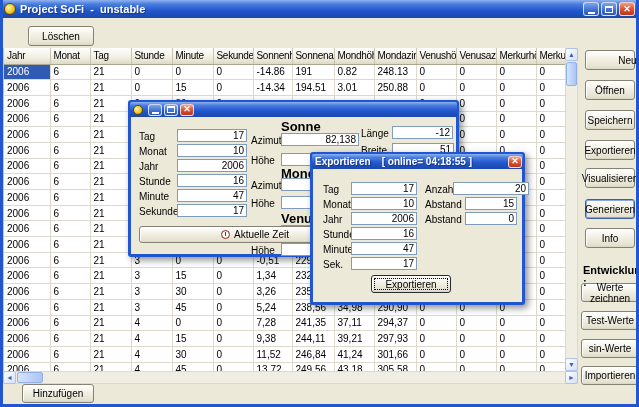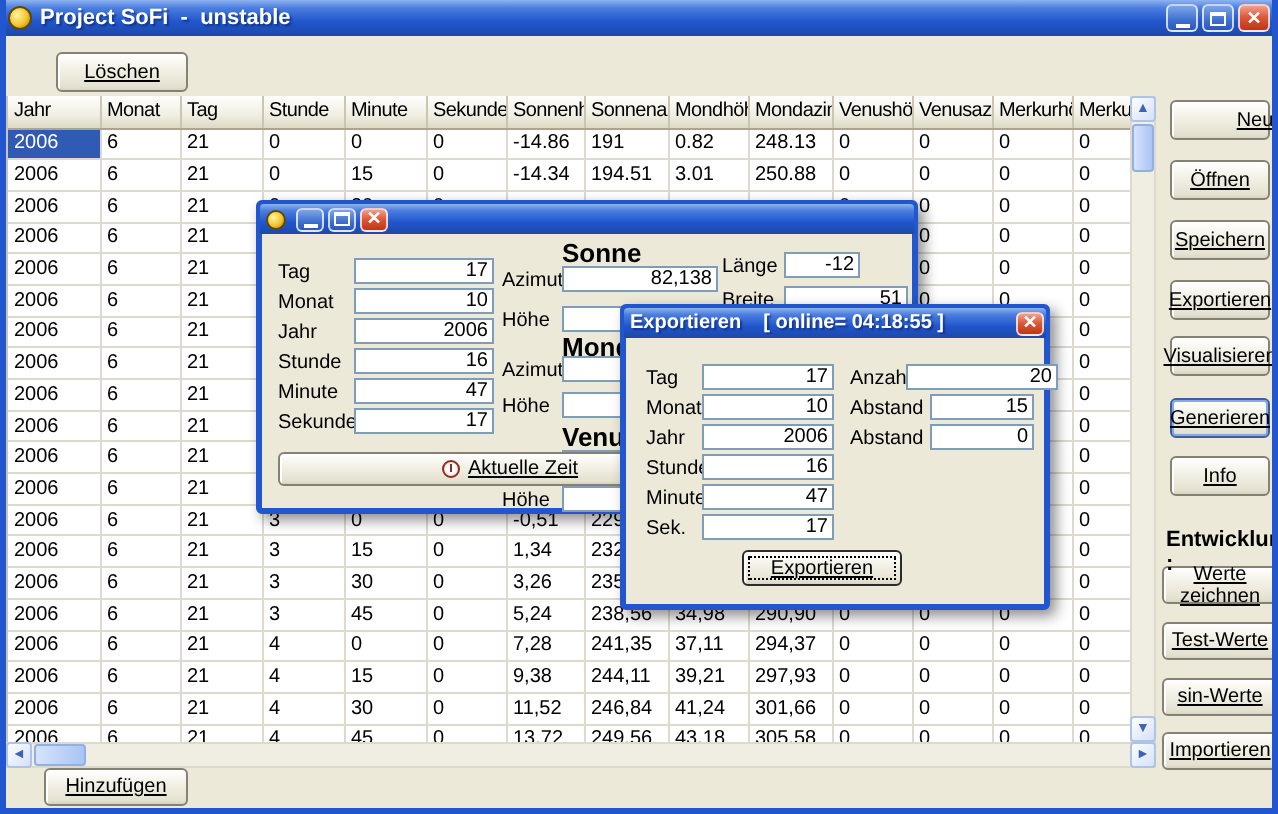--- a/index.html
+++ b/index.html
@@ -20,21 +20,21 @@
   .wbtn .x { color:#fff; font-size: 9px; font-weight: bold; line-height: 9px; text-shadow: none; }
   .g-min { width: 7px; height: 2px; background: #fff; margin-top: 7px; }
   .g-max { width: 8px; height: 7px; border: 1px solid #fff; border-top: 2px solid #fff; }
   .app-icon { width: 12px; height: 12px; border-radius: 50%; margin-right: 4px; flex: none;
               background: radial-gradient(circle at 35% 35%, #FFF59E, #F4C430 55%, #A97B0B);
               border: 1px solid #5E4A00; }
   
   .btn { position: absolute; display: flex; align-items: center; justify-content: center;
          background: linear-gradient(180deg,#FFFFFF,#F2F0E4 45%,#E4E1D0 90%,#D8D4C0);
          border: 1px solid #858175; border-radius: 3px; font-size: 10px; color: #000;
-         box-shadow: inset 1px 1px 0 #fff; cursor: default; text-decoration: underline; }
+         box-shadow: inset 1px 1px 0 #fff; cursor: default; }
   .btn.focused { border-color: #3C5E9E; box-shadow: inset 0 0 0 1px #89A7E4, inset 1px 1px 0 #fff; }
   .btn.default { border: 1px solid #2b2b2b; outline: 1px dotted #000; outline-offset: -4px;
                  font-size: 10px; }
   
   #grid { position: absolute; left: 0; top: 48px; width: 562px; height: 323px;
           overflow: hidden; background: #fff; border-left: 1px solid #C9C6B4; }
   table { border-collapse: collapse; table-layout: fixed; width: 564px; }
   th { height: 16px; font-weight: normal; font-size: 10px; text-align: left; padding: 0 0 0 3px;
        background: linear-gradient(180deg,#FEFEFD,#F1EFE2 60%,#DDD9C5);
        border-right: 1px solid #CAC6B3; border-bottom: 1px solid #A9A58F;
@@ -515,21 +515,21 @@
         <div class="lbl" style="left: 120px; top: 77px;">Azimut</div>
         <input class="inp" style="left: 150px; top: 75px; width: 78px;">
         <div class="lbl" style="left: 120px; top: 95px;">Höhe</div>
         <input class="inp" style="left: 150px; top: 93px; width: 78px;">
         <div class="sec-h" style="left: 150px; top: 108px;">Venus</div>
         <div class="lbl" style="left: 120px; top: 124px;">Azimut</div>
         <input class="inp" style="left: 150px; top: 122px; width: 78px;">
         <div class="lbl" style="left: 120px; top: 142px;">Höhe</div>
         <input class="inp" style="left: 150px; top: 140px; width: 78px;">
         <div class="lbl" style="left: 230px; top: 25px;">Länge</div>
-        <input class="inp" value="-12" style="left: 261px; top: 23px; width: 38px;">
+        <input class="inp" value="-12" style="left: 261px; top: 23px; width: 61px;">
         <div class="lbl" style="left: 230px; top: 42px;">Breite</div>
         <input class="inp" value="51" style="left: 261px; top: 40px; width: 62px; padding-left: 28px;">
       </div>
     <button class="btn" style="left:8px;top:123px;width:232px;height:17px">
       <span class="clock-icon"></span>
       <span>Aktuelle Zeit</span>
     </button>
   </div>
 
   <div class="dialog" id="exp-dlg" style="left:307px;top:152px;width:215px;height:153px">

